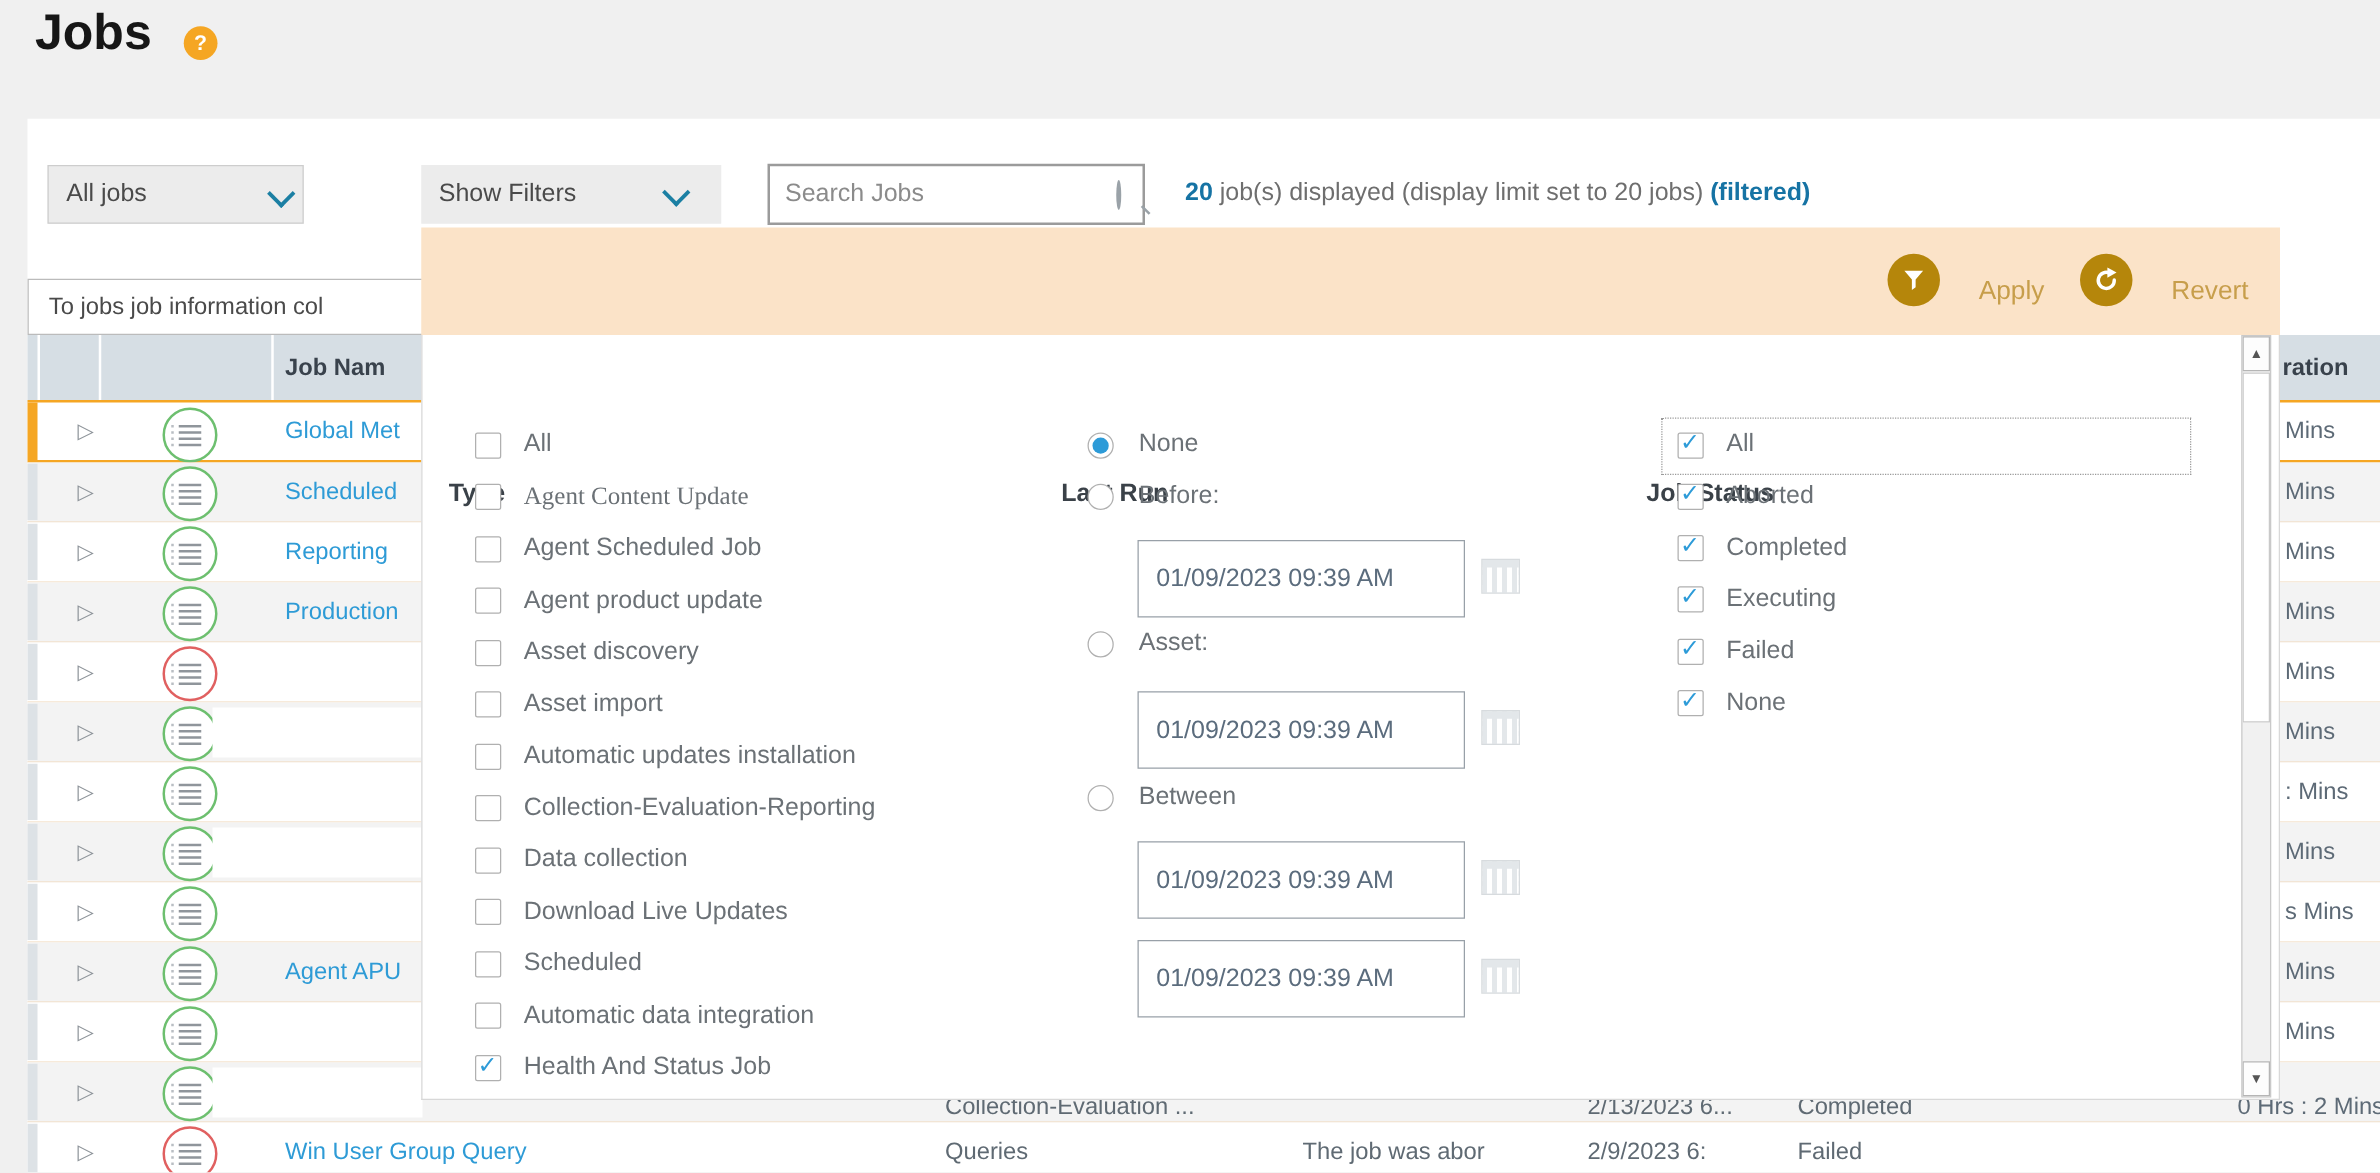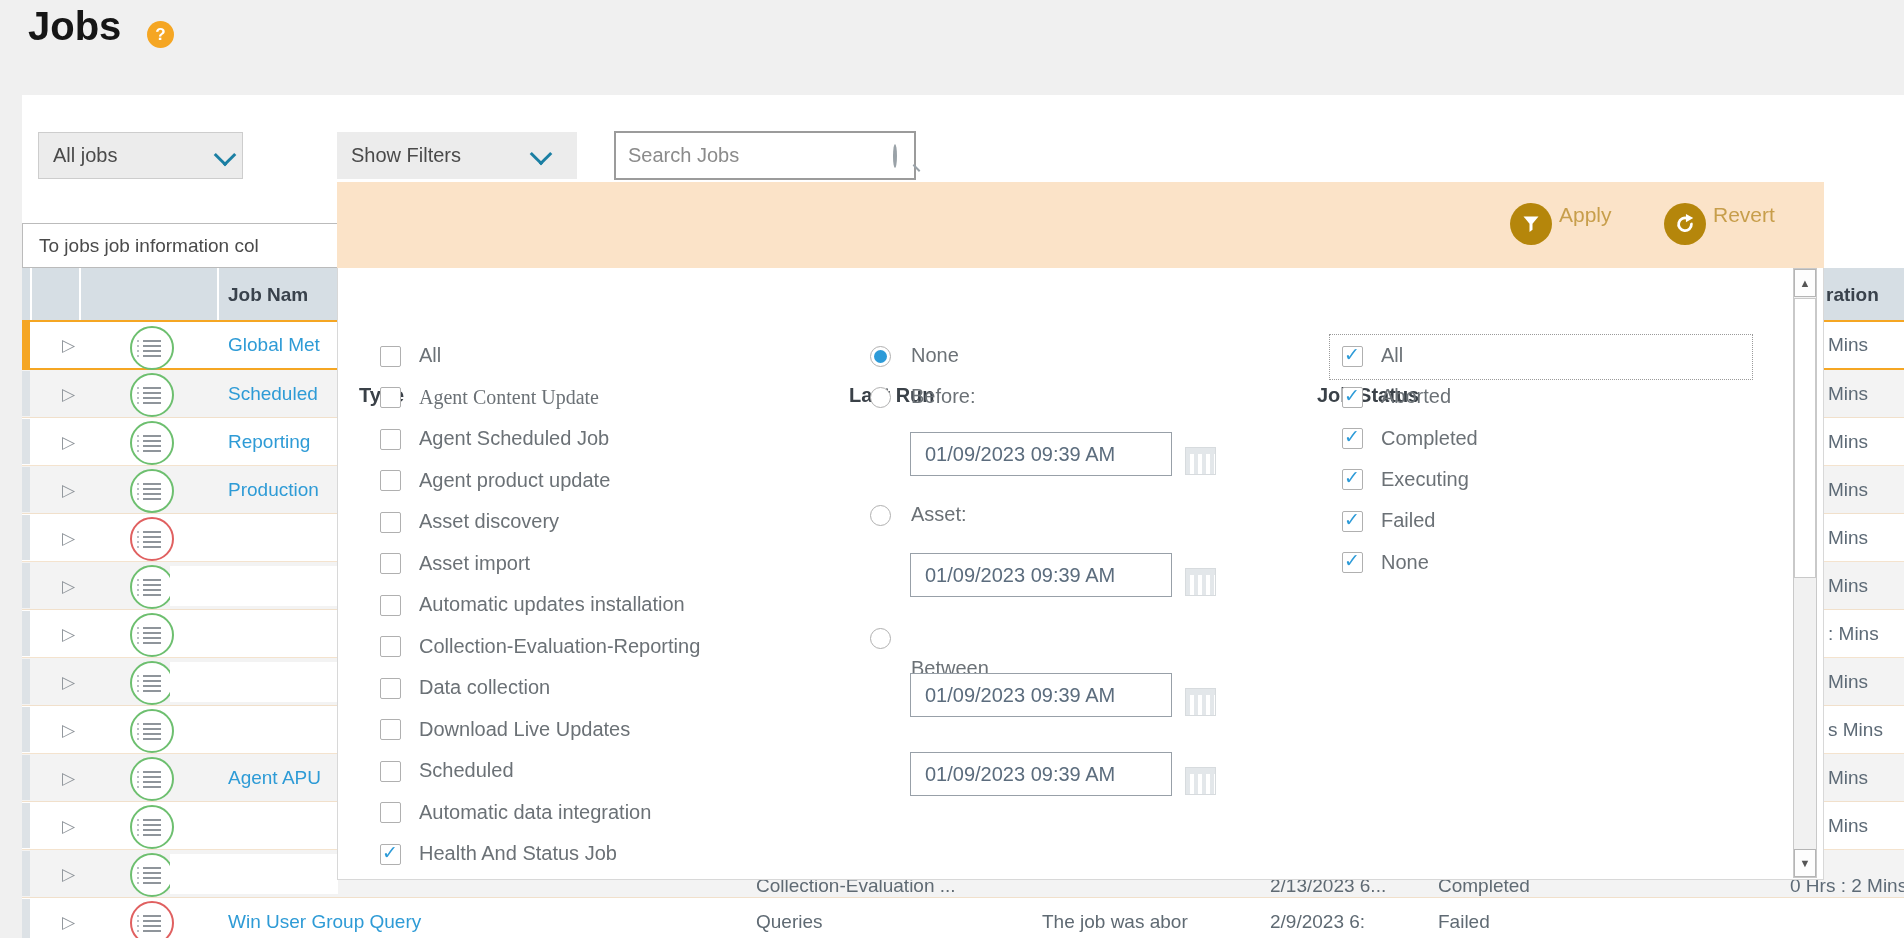--- a/index.html
+++ b/index.html
@@ -52,35 +52,35 @@
   .jname{position:absolute;left:206px;top:0;bottom:0;display:flex;align-items:center;
          color:#2E9BD6;font-size:19px;white-space:nowrap;}
   .patch{position:absolute;left:148px;top:4px;height:40px;width:168px;background:#ffffff;}
   .cell{position:absolute;color:#5f6a73;font-size:19px;white-space:nowrap;}
   .dur{position:absolute;color:#5d6a76;font-size:19px;white-space:nowrap;}
   
   .fpanel{left:337px;top:182px;width:1487px;height:698px;z-index:10;}
   .fhead{position:absolute;left:0;top:0;right:0;height:86px;background:#FBE3C8;}
   .fbody{position:absolute;left:0;top:86px;right:0;bottom:0;background:#ffffff;
          border:1px solid #d8d8d8;border-top:none;box-sizing:border-box;}
-  .goldbtn{position:absolute;display:flex;align-items:flex-start;cursor:pointer;}
+  .goldbtn{position:absolute;display:flex;align-items:flex-end;cursor:pointer;gap:24px;}
   .goldbtn .circ{width:42px;height:42px;border-radius:50%;background:#B5860B;display:flex;
                  align-items:center;justify-content:center;}
   .goldbtn .blabel{margin-left:7px;font-size:21px;color:#C79E4B;}
   .sect-title{position:absolute;font-size:20px;font-weight:700;color:#3a4148;white-space:nowrap;}
   .cbox{position:absolute;width:21px;height:21px;background:#fff;border:1px solid #b0b0b0;
         border-radius:2px;box-sizing:border-box;}
   .cbox .mark{display:none;position:absolute;left:1px;top:-4px;color:#2D9BD8;font-size:19px;font-weight:700;}
   .cbox.on .mark{display:block;}
   .opt-label{position:absolute;font-size:20px;color:#6b7176;white-space:nowrap;}
   .radio{position:absolute;width:21px;height:21px;border-radius:50%;background:#fff;
          border:1px solid #b0b0b0;box-sizing:border-box;}
   .radio.on::after{content:"";position:absolute;left:3px;top:3px;width:13px;height:13px;
                    border-radius:50%;background:#2D9BD8;}
-  .dtinput{position:absolute;width:262px;height:44px;border:1px solid #98a0a8;box-sizing:border-box;
+  .dtinput{position:absolute;width:262px;height:62px;border:1px solid #98a0a8;box-sizing:border-box;
            font-size:20px;color:#5b6c7d;padding:0 0 0 14px;font-family:inherit;background:#fff;outline:none;}
   .calicon{position:absolute;width:31px;height:28px;border:1px solid #d7dbde;box-sizing:border-box;background:
      linear-gradient(#e3e7ea,#e3e7ea) 0 0/100% 6px no-repeat,
      repeating-linear-gradient(90deg,#e3e7ea 0 4px,#fff 4px 8px),
      repeating-linear-gradient(#e3e7ea 0 4px,#fff 4px 8px);background-color:#fff;}
   .focus-dotted{position:absolute;border:1px dotted #9a9a9a;}
   
   .sbar{position:absolute;width:24px;background:#f1f1f1;border:1px solid #c9c9c9;box-sizing:border-box;}
   .sbtn{position:absolute;left:0;right:0;height:28px;background:#fdfdfd;border:1px solid #b5b5b5;
         box-sizing:border-box;color:#555;font-size:11px;display:flex;align-items:center;justify-content:center;}
@@ -101,20 +101,21 @@
     <span class="chev" style="position:absolute;left:196px;top:20px;"></span>
   </div>
   <div class="abs dd" style="left:38px;top:132px;width:205px;">
     <span class="lbl">All jobs</span>
     <span class="chev" style="position:absolute;left:178px;top:20px;"></span>
   </div>
   <div class="abs searchbox">
     <input type="text" placeholder="Search Jobs" style="">
     <span class="mag"></span>
   </div>
+  <div class="abs statusline"><b>20</b><span> job(s) displayed (display limit set to 20 jobs) </span><b>(filtered)</b></div>
 
   <div class="abs groupbar">
     <span>To jobs job information col</span>
   </div>
 
   <div class="abs thead">
     <span class="vline" style="left:8px;"></span>
     <span class="vline" style="left:57px;"></span>
     <span class="vline" style="left:195px;"></span>
     <span class="th-text" style="left:206px;">Job Nam</span>
@@ -338,21 +339,21 @@
           <div class="opt-label" style="left: 81px; top: 574px;">Health And Status Job</div>
         </div>
       <div id="lastrun-options">
           <div class="radio on" style="left: 532px; top: 77.5px;"></div>
           <div class="opt-label" style="left: 573px; top: 76px;">None</div>
           <div class="radio" style="left: 532px; top: 118.5px;"></div>
           <div class="opt-label" style="left: 573px; top: 117px;">Before:</div>
           <div class="radio" style="left: 532px; top: 236.5px;"></div>
           <div class="opt-label" style="left: 573px; top: 235px;">Asset:</div>
           <div class="radio" style="left: 532px; top: 359.5px;"></div>
-          <div class="opt-label" style="left: 573px; top: 358px; margin-top: 31px;">Between</div>
+          <div class="opt-label" style="left: 573px; top: 358px;">Between</div>
           <input type="text" class="dtinput" value="01/09/2023 09:39 AM" style="left: 572px; top: 164px;">
           <div class="calicon" style="left: 847px; top: 179px;"></div>
           <input type="text" class="dtinput" value="01/09/2023 09:39 AM" style="left: 572px; top: 285px;">
           <div class="calicon" style="left: 847px; top: 300px;"></div>
           <input type="text" class="dtinput" value="01/09/2023 09:39 AM" style="left: 572px; top: 405px;">
           <div class="calicon" style="left: 847px; top: 420px;"></div>
           <input type="text" class="dtinput" value="01/09/2023 09:39 AM" style="left: 572px; top: 484px;">
           <div class="calicon" style="left: 847px; top: 499px;"></div>
         </div>
       <div id="status-options">

